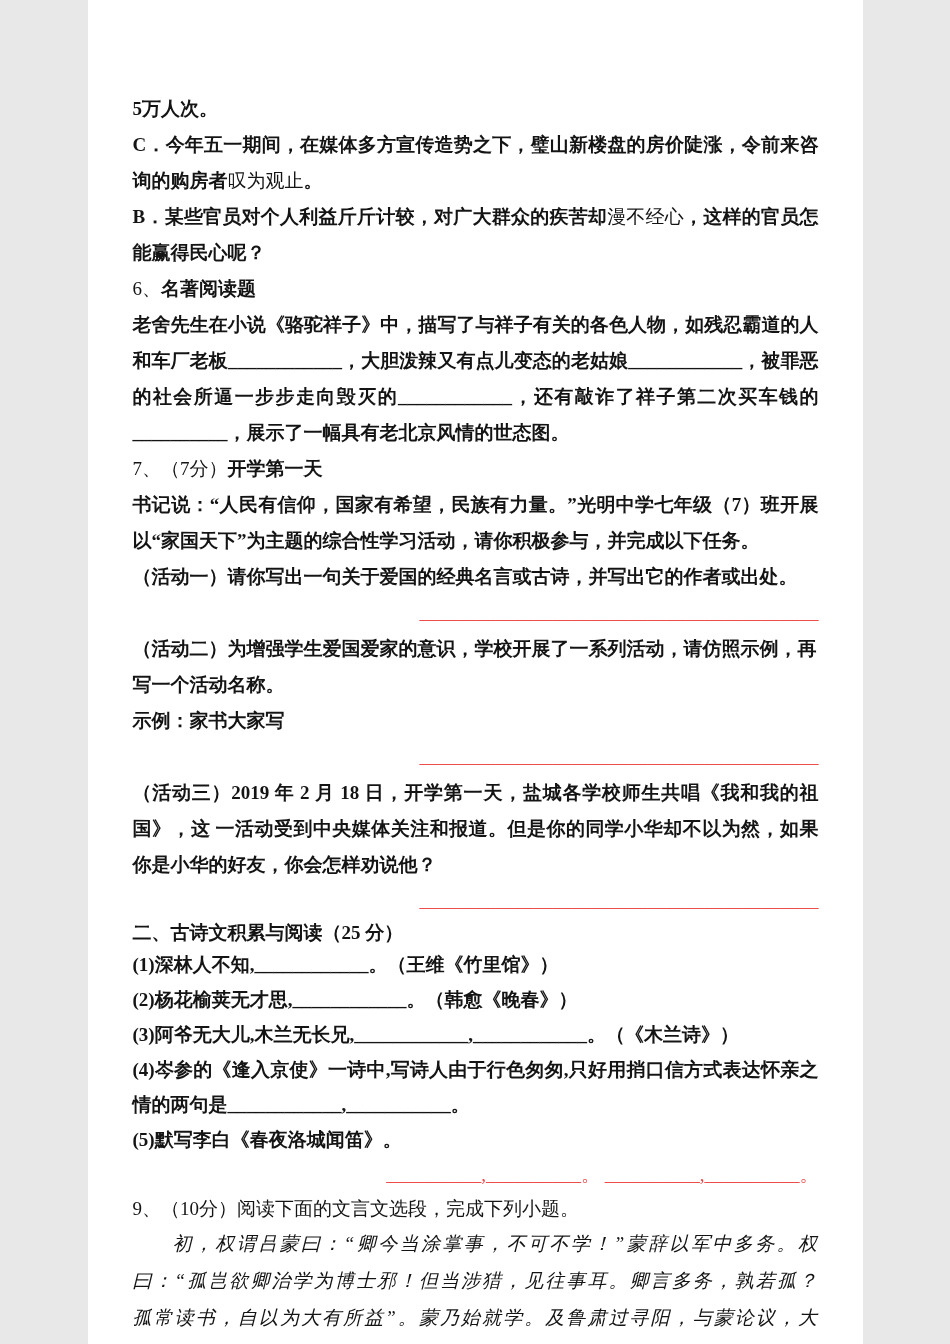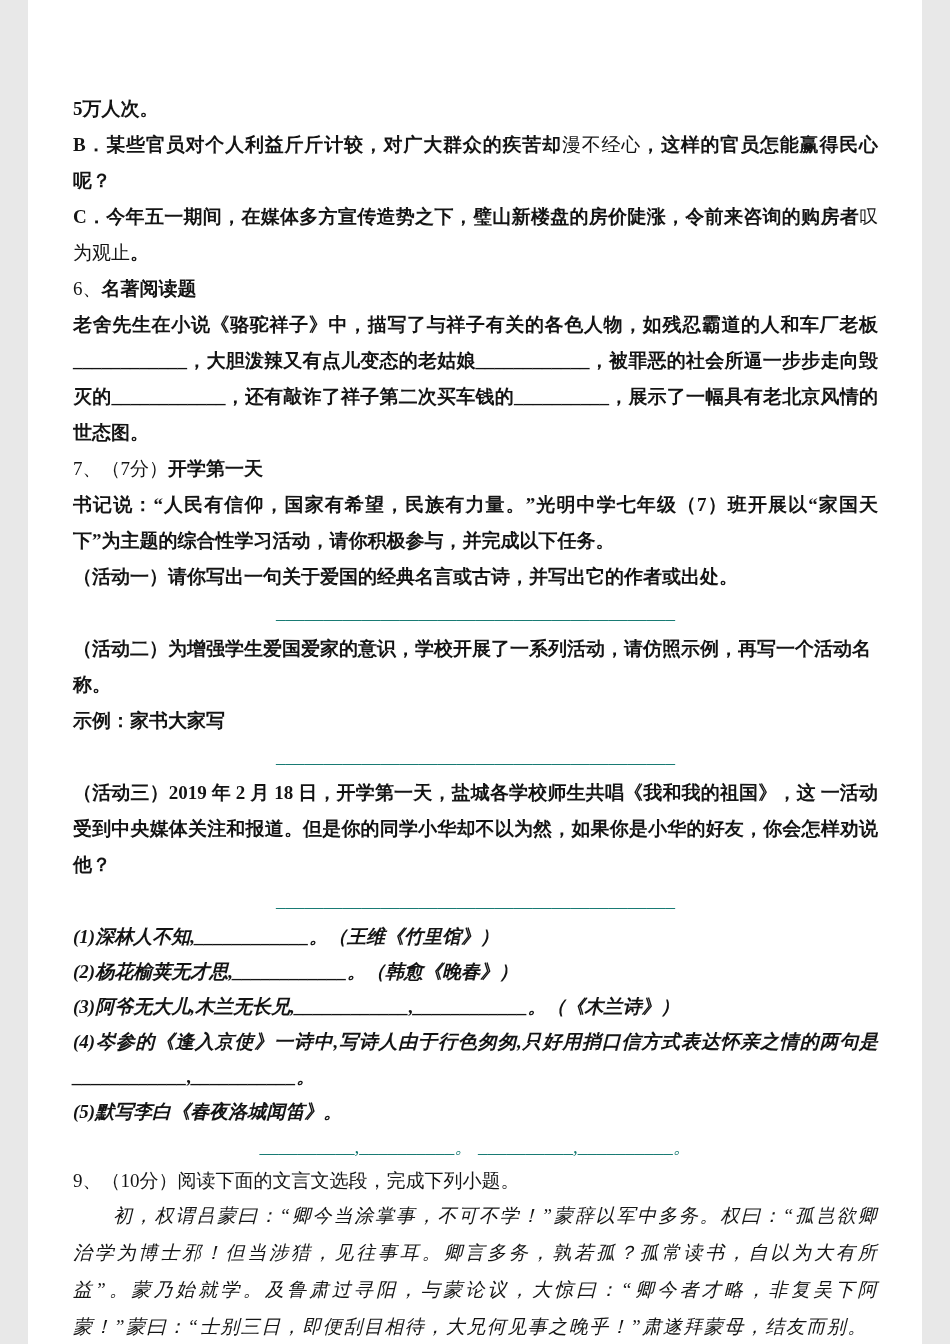--- a/index.html
+++ b/index.html
@@ -1,50 +1,50 @@
 <!DOCTYPE html>
 <html><head>
 <meta charset="utf-8">
 <style>
   html,body{margin:0;padding:0;background:#e8e8e8;}
   .page{
     position:relative;
-    width:894px;height:1344px;
+    width:775px;height:1344px;
     margin:0 auto;
     background:#ffffff;
     box-sizing:border-box;
     padding:91px 44px 0 45px;
     font-family:"Liberation Serif","DejaVu Serif",serif;
     color:#141414;
     font-size:19px;
     overflow:hidden;
   }
   .ln{margin:0;line-height:36px;text-align:justify;text-justify:inter-ideograph;}
   .single{text-align:left;}
   .bold{font-weight:700;}
   .light{font-weight:400;}
   .num{font-weight:400;}
   .tight{line-height:28px;}
   .tighter{line-height:27px;}
-  .item{line-height:35px;font-style:italic;}
+  .item{line-height:35px;}
   .q9head{line-height:32px;font-weight:400;}
   .kai{font-style:italic;font-weight:400;letter-spacing:1.5px;line-height:37px;}
   .indent2{text-indent:40px;font-style:italic;}
-  .blankline{letter-spacing:0;font-weight:400;color:#0f766e;line-height:36px;text-align:center;}
+  .blankline{letter-spacing:0;font-weight:400;color:#ef4444;line-height:36px;text-align:right;}
 </style>
 </head>
 <body>
 
 <div class="page">
 
   <p class="ln single bold">5万人次。</p>
 
+  <p class="ln bold"><span>C．今年五一期间，在媒体多方宣传造势之下，璧山新楼盘的房价陡涨，令前来咨询的购房者</span><span class="light">叹为观止</span><span>。</span></p>
+
   <p class="ln bold"><span>B．某些官员对个人利益斤斤计较，对广大群众的疾苦却</span><span class="light">漫不经心</span><span>，这样的官员怎能赢得民心呢？</span></p>
-
-  <p class="ln bold"><span>C．今年五一期间，在媒体多方宣传造势之下，璧山新楼盘的房价陡涨，令前来咨询的购房者</span><span class="light">叹为观止</span><span>。</span></p>
 
 
   <p class="ln single"><span class="num">6、</span><span class="bold">名著阅读题</span></p>
 
   <p class="ln bold">老舍先生在小说《骆驼祥子》中，描写了与祥子有关的各色人物，如残忍霸道的人和车厂老板____________，大胆泼辣又有点儿变态的老姑娘____________，被罪恶的社会所逼一步步走向毁灭的____________，还有敲诈了祥子第二次买车钱的__________，展示了一幅具有老北京风情的世态图。</p>
 
   <p class="ln single"><span class="num">7、（7分）</span><span class="bold">开学第一天</span></p>
 
   <p class="ln bold">书记说：“人民有信仰，国家有希望，民族有力量。”光明中学七年级（7）班开展以“家国天下”为主题的综合性学习活动，请你积极参与，并完成以下任务。</p>
 
@@ -55,20 +55,21 @@
   <p class="ln single bold">（活动二）为增强学生爱国爱家的意识，学校开展了一系列活动，请仿照示例，再写一个活动名称。</p>
 
   <p class="ln single bold">示例：家书大家写</p>
 
   <p class="ln blankline">__________________________________________</p>
 
   <p class="ln bold">（活动三）2019 年 2 月 18 日，开学第一天，盐城各学校师生共唱《我和我的祖国》，这 一活动受到中央媒体关注和报道。但是你的同学小华却不以为然，如果你是小华的好友，你会怎样劝说他？</p>
 
   <p class="ln blankline">__________________________________________</p>
 
+  <p class="ln single bold tight">二、古诗文积累与阅读（25 分）</p>
 
 
   <p class="ln single bold item">(1)深林人不知,____________。（王维《竹里馆》）</p>
 
   <p class="ln single bold item">(2)杨花榆荚无才思,____________。（韩愈《晚春》）</p>
 
   <p class="ln single bold item">(3)阿爷无大儿,木兰无长兄,____________,____________。（《木兰诗》）</p>
 
   <p class="ln bold item">(4)岑参的《逢入京使》一诗中,写诗人由于行色匆匆,只好用捎口信方式表达怀亲之情的两句是____________,___________。</p>
 

